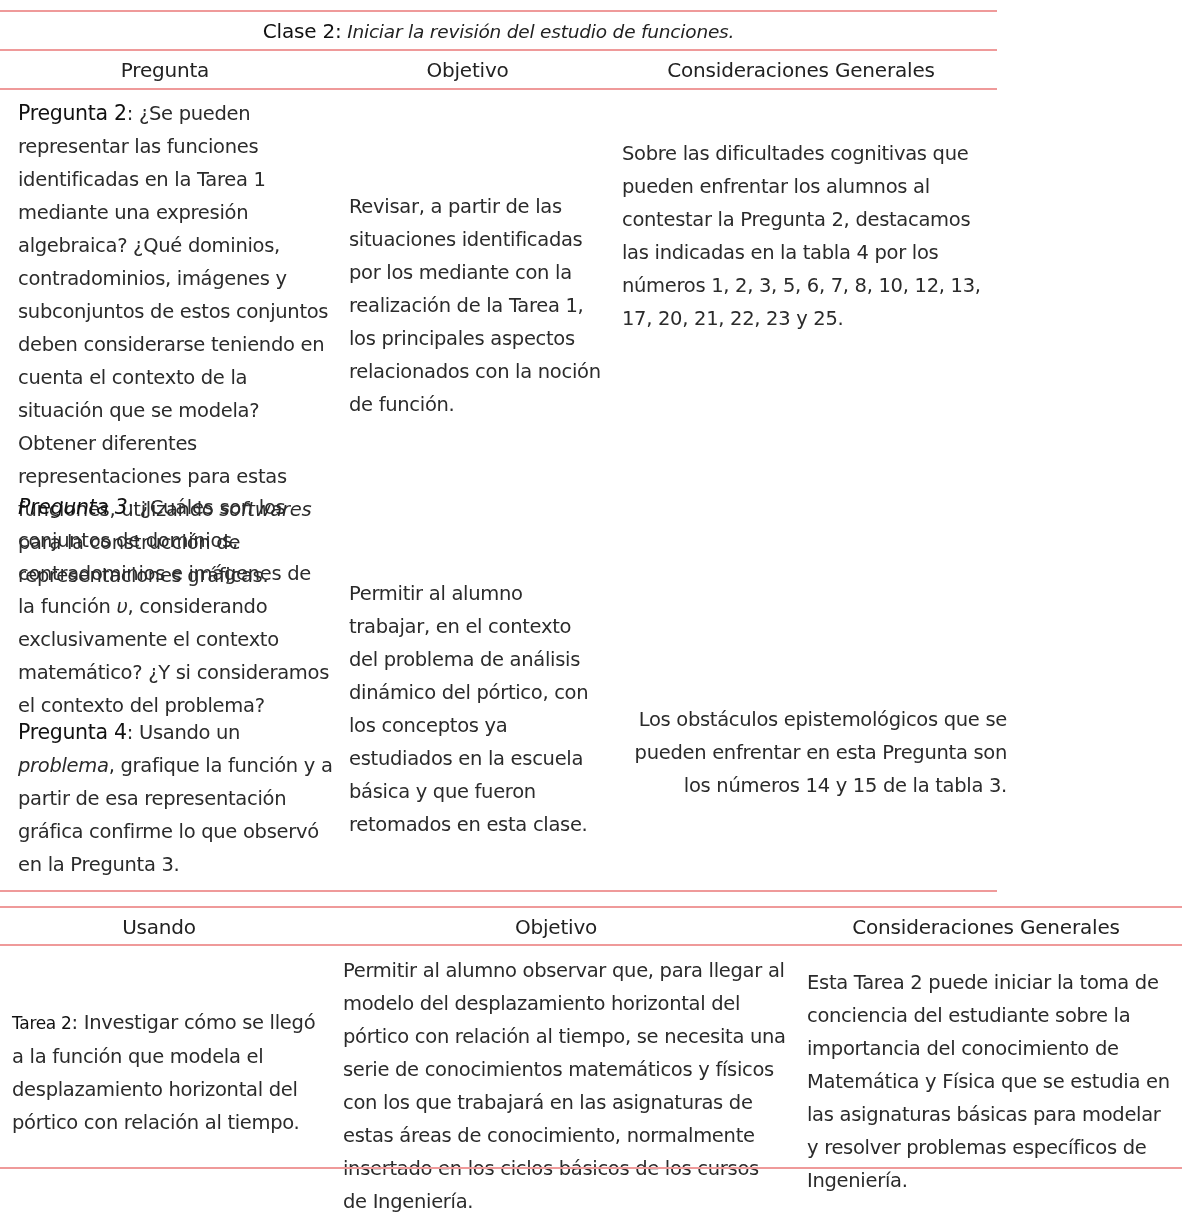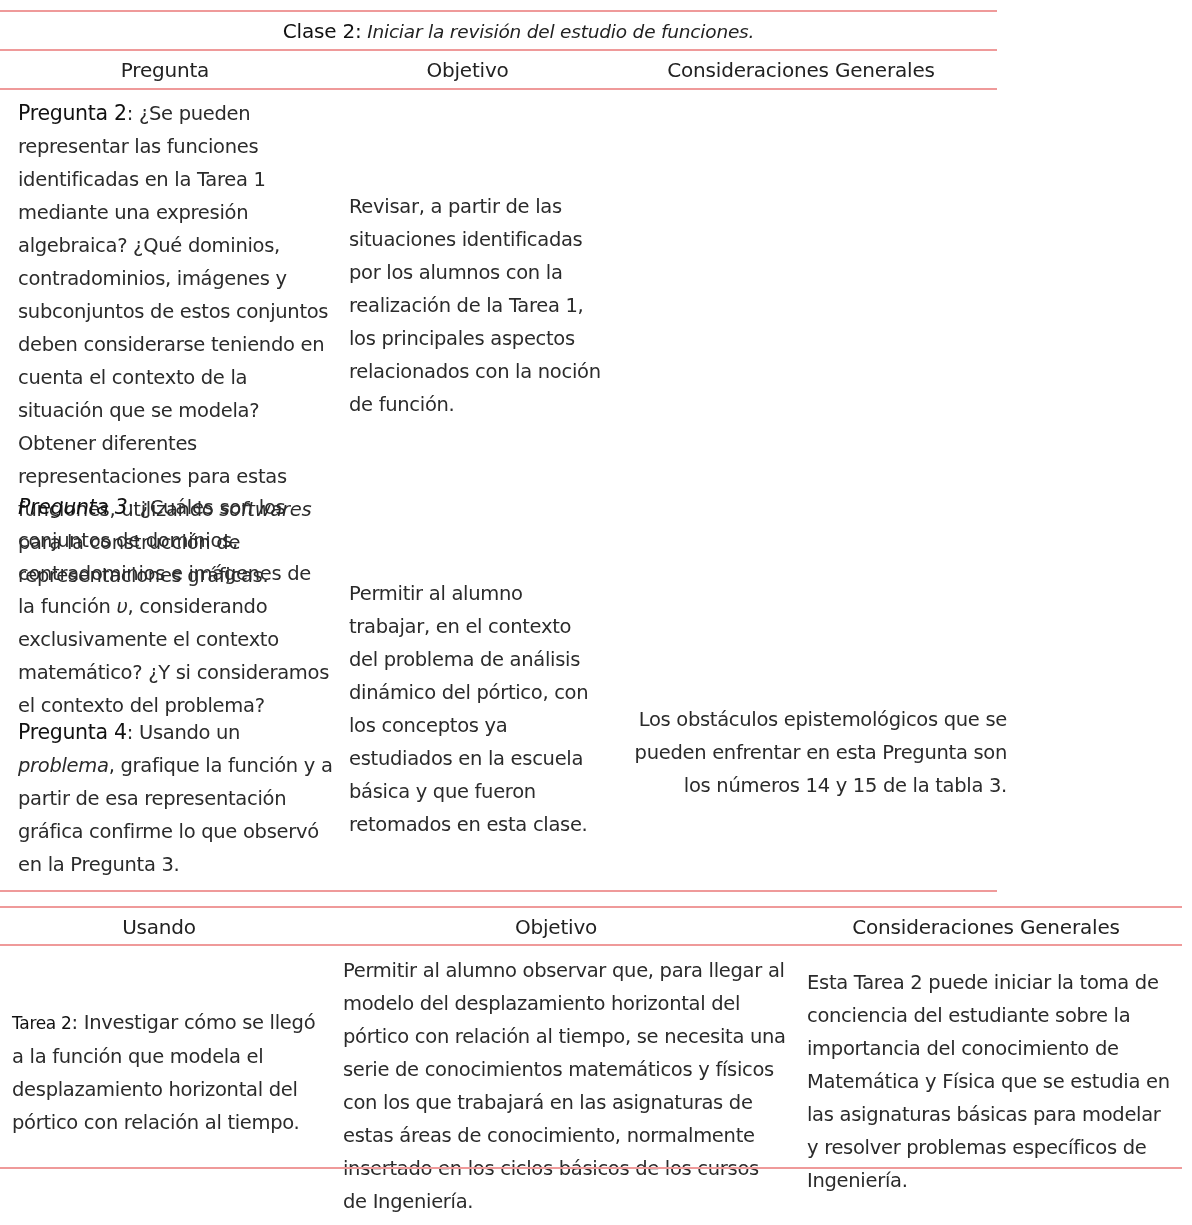--- a/index.html
+++ b/index.html
@@ -9,34 +9,35 @@
   .txt { position: absolute; font-size: 19.5px; line-height: 33px; letter-spacing: -0.3px; margin-left: 8px; }
   .hdr { position: absolute; font-size: 20px; line-height: 24px; text-align: center; color: #222; letter-spacing: -0.2px; }
   .lbl { color: #111; }
   .it { font-style: italic; }
   .block { display: block; }
 </style>
 </head>
 <body>
 
 <div class="rule" style="top:10px; width:997px;"></div>
-<div class="hdr" style="top:19px; left:0; width:997px;margin-left:20px;">
+<div class="hdr" style="top:19px; left:0; width:997px;">
   <span class="lbl">Clase 2:</span><span class="it" style="font-size:18.5px;"> Iniciar la revisión del estudio de funciones.</span>
 </div>
 <div class="rule" style="top:49px; width:997px;"></div>
 <div class="hdr" style="top:58px; left:0; width:330px;">Pregunta</div>
 <div class="hdr" style="top:58px; left:335px; width:265px;">Objetivo</div>
 <div class="hdr" style="top:58px; left:605px; width:392px;">Consideraciones Generales</div>
 <div class="rule" style="top:88px; width:997px;"></div>
 
 <div class="txt" style="top:97px; left:10px; width:318px;">
   <span class="lbl" style="font-size:20.5px;">Pregunta 2</span><span>: ¿Se pueden representar las funciones identificadas en la Tarea 1 mediante una expresión algebraica? ¿Qué dominios, contradominios, imágenes y subconjuntos de estos conjuntos deben considerarse teniendo en cuenta el contexto de la situación que se modela? Obtener diferentes representaciones para estas funciones, utilizando </span><span class="it">softwares</span><span> para la construcción de representaciones gráficas.</span>
 </div>
-<div class="txt" style="top:190px; left:341px; width:262px;">Revisar, a partir de las situaciones identificadas por los alumnos con la realización de la Tarea 1, los principales aspectos relacionados con la noción de función.</div>
+<div class="txt" style="top:190px; left:341px; width:262px;">Revisar, a partir de las situaciones identificadas por los mediante con la realización de la Tarea 1, los principales aspectos relacionados con la noción de función.</div>
 <div class="txt" style="top:137px; left:614px; width:380px;">
+  <span class="block">Sobre las dificultades cognitivas que pueden enfrentar los alumnos al contestar la Pregunta 2, destacamos las indicadas en la tabla 4 por los números 1, 2, 3, 5, 6, 7, 8, 10, 12, 13, 17, 20, 21, 22, 23 y 25.</span>
 </div>
 
 <div class="txt" style="top:491px; left:10px; width:312px;">
   <span class="lbl" style="font-size:20.5px;font-style:italic;">Pregunta 3</span><span>: ¿Cuáles son los conjuntos de dominios, contradominios e imágenes de la función </span><span class="it">υ</span><span>, considerando exclusivamente el contexto matemático? ¿Y si consideramos el contexto del problema?</span>
 </div>
 <div class="txt" style="top:577px; left:341px; width:240px;">Permitir al alumno trabajar, en el contexto del problema de análisis dinámico del pórtico, con los conceptos ya estudiados en la escuela básica y que fueron retomados en esta clase.</div>
 <div class="txt" style="top:478px; left:614px; width:380px;">
 </div>
 
 <div class="txt" style="top:716px; left:10px; width:318px;">

